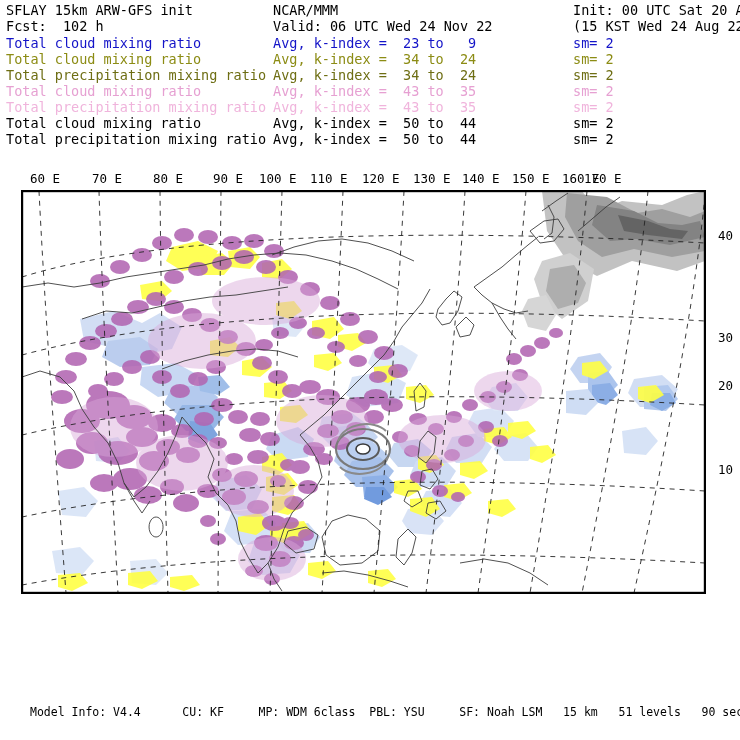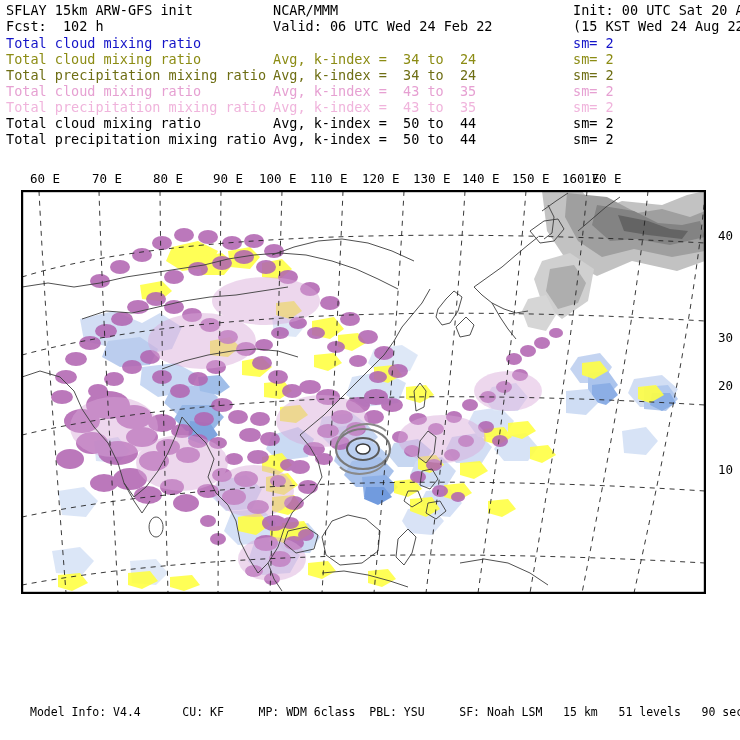--- a/index.html
+++ b/index.html
@@ -52,24 +52,25 @@
 </style>
 </head>
 <body>
 
 <div class="header">
   <div class="hrow col-left c-black" style="top:2px;">SFLAY 15km ARW-GFS init</div>
   <div class="hrow col-mid  c-black" style="top:2px;">NCAR/MMM</div>
   <div class="hrow col-right c-black" style="top:2px;">Init: 00 UTC Sat 20 Aug 22</div>
 
   <div class="hrow col-left c-black" style="top:18px;">Fcst:  102 h</div>
-  <div class="hrow col-mid  c-black" style="top:18px;">Valid: 06 UTC Wed 24 Feb 22</div>
+  <div class="hrow col-mid  c-black" style="top:18px;">Valid: 06 UTC Wed 24 Nov 22</div>
   <div class="hrow col-right c-black" style="top:18px;">(15 KST Wed 24 Aug 22)</div>
 
   <div class="hrow col-left c-blue" style="top:35px;">Total cloud mixing ratio</div>
+  <div class="hrow col-mid  c-blue" style="top:35px;">Avg, k-index =  23 to   9</div>
   <div class="hrow col-right c-blue" style="top:35px;">sm= 2</div>
 
   <div class="hrow col-left c-olive" style="top:51px;">Total cloud mixing ratio</div>
   <div class="hrow col-mid  c-olive" style="top:51px;">Avg, k-index =  34 to  24</div>
   <div class="hrow col-right c-olive" style="top:51px;">sm= 2</div>
 
   <div class="hrow col-left c-darkolive" style="top:67px;">Total precipitation mixing ratio</div>
   <div class="hrow col-mid  c-darkolive" style="top:67px;">Avg, k-index =  34 to  24</div>
   <div class="hrow col-right c-darkolive" style="top:67px;">sm= 2</div>
 

